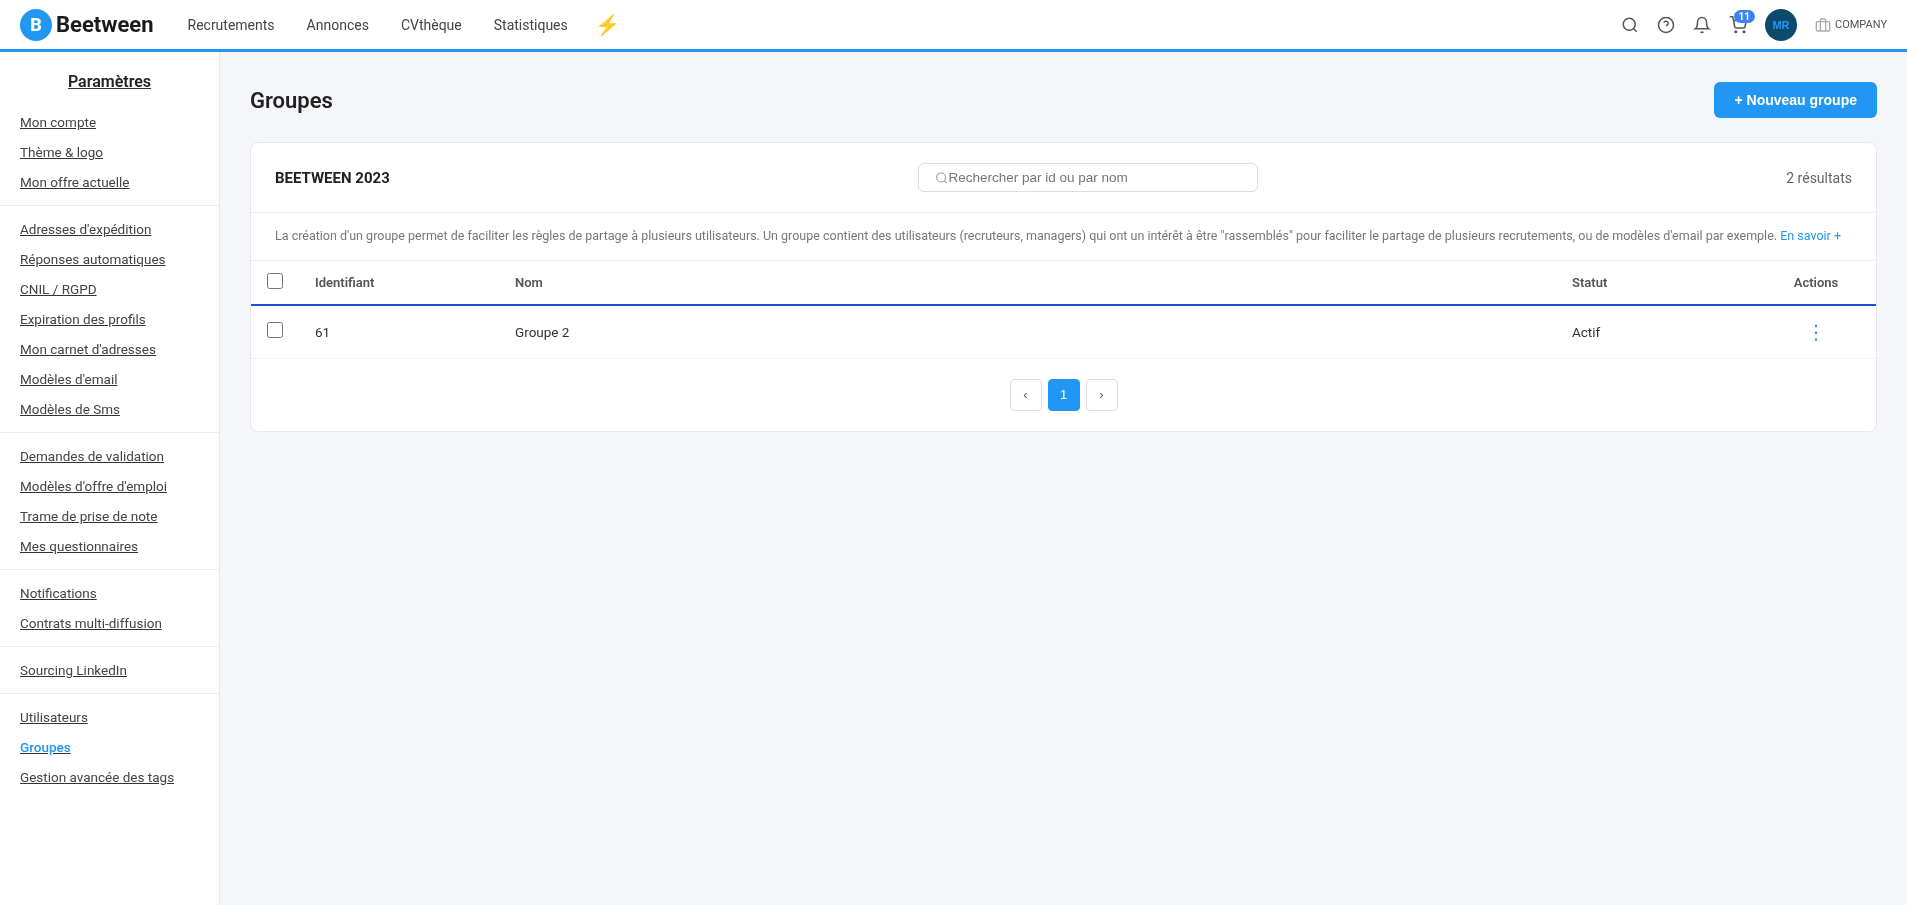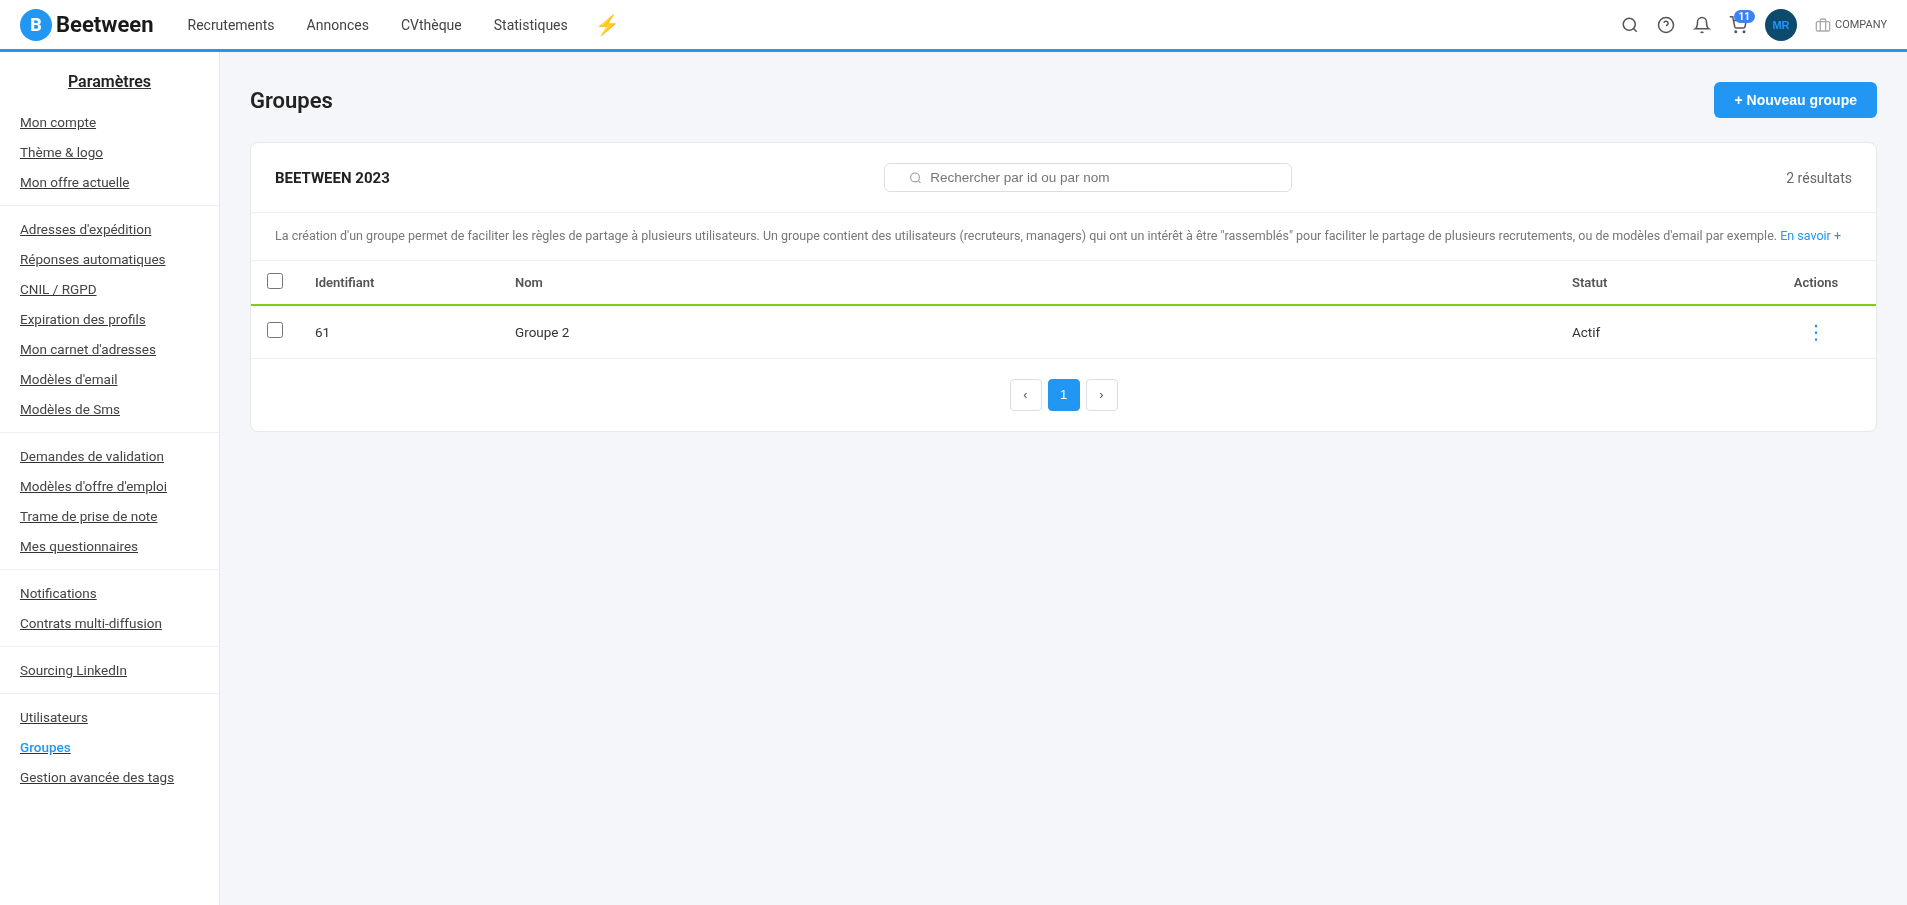--- a/index.html
+++ b/index.html
@@ -105,42 +105,42 @@
     .card-header {
       padding: 20px 24px;
       display: flex; align-items: center; justify-content: space-between;
       border-bottom: 1px solid #f0f0f0;
     }
     .section-name { font-size: 15px; font-weight: 700; color: #222; }
     .results-count { font-size: 14px; color: #666; }
     .search-wrap {
       display: flex; align-items: center;
       border: 1px solid #ddd; border-radius: 6px;
-      padding: 6px 24px; gap: 8px; background: #fff;
-      width: 408px;
+      padding: 6px 16px; background: #fff;
+      width: 340px;
     }
     .search-wrap input {
       border: none; outline: none; font-size: 13.5px;
       color: #333; width: 100%; background: transparent;
     }
     .search-icon { color: #999; font-size: 14px; }
 
     
     .description {
       padding: 14px 24px;
       font-size: 12.5px; color: #777;
       border-bottom: 1px solid #f0f0f0;
       line-height: 1.5;
     }
     .description a { color: #2196f3; text-decoration: none; }
 
     
     .table-wrap { width: 100%; }
     table { width: 100%; border-collapse: collapse; }
-    thead tr { background: #fff; border-bottom: 2px solid #84cc16; }
+    thead tr { background: #fff; border-bottom: 2px solid #1d4ed8; }
     th {
       padding: 12px 16px; text-align: left;
       font-size: 13px; font-weight: 600; color: #555;
     }
     td { padding: 14px 16px; font-size: 13.5px; color: #333; }
     tbody tr { border-bottom: 1px solid #f0f0f0; }
     .checkbox { width: 16px; height: 16px; cursor: pointer; }
 
     
     .action-dots {

